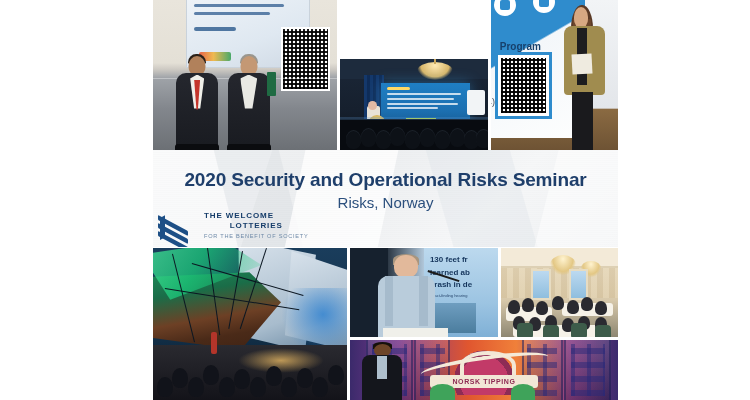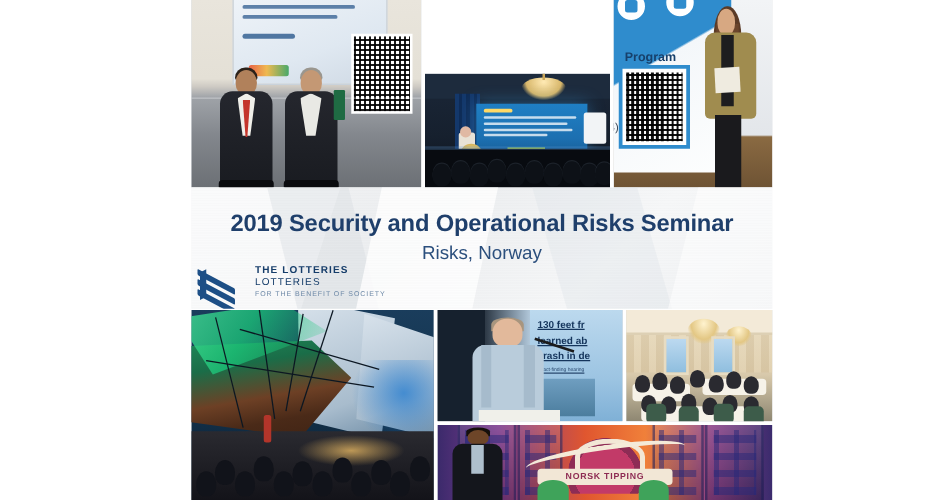--- a/index.html
+++ b/index.html
@@ -154,21 +154,21 @@
   .ship-warm{position:absolute;left:44%;bottom:18%;width:44%;height:16%;
       background:radial-gradient(ellipse,#ffca6a,rgba(255,202,106,0) 70%);opacity:.7;}
   .ship-crowd i{position:absolute;bottom:2%;width:16px;height:20px;border-radius:50% 50% 42% 42%;background:#11131a;}
   .ship-lamp{position:absolute;left:30%;bottom:30%;width:6px;height:22px;background:#b3352a;border-radius:2px;}
 
   
   .spk{position:absolute;inset:0;background:linear-gradient(90deg,#1b2633 0%,#2e3a47 26%,#bcd3e6 52%,#9fc2de 100%);}
   .spk-curtain{position:absolute;left:0;top:0;width:26%;height:100%;background:#16212e;}
   .spk-slide{position:absolute;left:50%;top:0;right:0;bottom:0;
       background:linear-gradient(180deg,#bcd9ee,#9cc4e2 62%,#7fb0d6);}
-  .spk-slide .st{position:absolute;left:8%;color:#15355c;font-weight:700;font-size:8px;white-space:nowrap;text-decoration:underline;}
+  .spk-slide .st{position:absolute;left:8%;color:#15355c;font-weight:700;font-size:8px;white-space:nowrap;}
   .spk-slide .s1{top:8%;}
   .spk-slide .s2{top:22%;}
   .spk-slide .s3{top:36%;}
   .spk-slide .s4{top:50%;font-size:4px;font-weight:400;color:#2b4a70;}
   .spk-slide .img{position:absolute;left:10%;top:62%;width:60%;height:34%;
       background:linear-gradient(180deg,#6f9ec0,#4b7d9e);}
   .spk-man{position:absolute;left:18%;bottom:0;width:40%;height:92%;}
   .spk-man .h{position:absolute;left:30%;top:0;width:40%;height:28%;border-radius:48% 48% 44% 44%;background:#e2b99b;}
   .spk-man .hair{position:absolute;left:28%;top:-2%;width:44%;height:14%;border-radius:50% 50% 0 0;background:#a8957e;}
   .spk-man .sh{position:absolute;left:2%;top:26%;width:96%;height:74%;background:#b9ccdb;border-radius:10px 10px 0 0;}
@@ -248,21 +248,21 @@
   .el-mark{position:absolute;left:0;top:2px;width:40px;height:32px;}
   .el-mark i{position:absolute;left:0;height:5px;background:#1d4f86;border-radius:1px;
       transform-origin:left center;}
   .el-mark i:nth-child(1){top:4px;width:30px;transform:skewY(28deg);}
   .el-mark i:nth-child(2){top:12px;width:30px;transform:skewY(28deg);}
   .el-mark i:nth-child(3){top:20px;width:30px;transform:skewY(28deg);}
   .el-mark b{position:absolute;left:2px;top:7px;width:5px;height:22px;background:#1d4f86;
       transform:skewY(-28deg);transform-origin:left center;display:block;}
   .el-text{position:absolute;left:46px;top:2px;}
   .el-t1{color:#163d6a;font-size:8px;font-weight:700;letter-spacing:.9px;line-height:10px;}
-  .el-t2{color:#163d6a;font-size:8px;font-weight:400;letter-spacing:.9px;line-height:10px;}
+  .el-t2{color:#163d6a;font-size:8px;font-weight:700;letter-spacing:.9px;line-height:10px;text-align:center;}
   .el-t3{color:#6f8aa8;font-size:5.6px;font-weight:400;letter-spacing:.75px;line-height:10px;}
 
   
   .wla-logo{position:absolute;right:10px;top:55px;width:96px;height:42px;}
   .wla-dots{position:absolute;left:0;right:0;top:0;height:10px;}
   .wla-dots i{position:absolute;border-radius:50%;background:#b99a4e;}
   .wla-word{position:absolute;left:0;right:0;top:8px;text-align:center;
       color:#1f3f8f;font-size:24px;font-weight:700;letter-spacing:-.6px;line-height:26px;}
   .wla-sub{position:absolute;left:0;right:0;top:34px;text-align:center;
       color:#5d6472;font-size:3.8px;font-weight:700;letter-spacing:.5px;}
@@ -366,32 +366,32 @@
     </div>
 
     <div class="band">
       <div class="band-shape" id="bs1"></div>
       <div class="band-shape" id="bs2"></div>
       <div class="band-shape" id="bs3"></div>
       <div class="band-shape" id="bs4"></div>
       <div class="band-shape" id="bs5"></div>
       <div class="band-noise"></div>
 
-      <div class="title">2019 Security and Operational Risks Seminar</div>
+      <div class="title">2020 Security and Operational Risks Seminar</div>
       <div class="subtitle">Risks, Norway</div>
 
       <div class="el-logo">
         <div class="el-mark">
           <i></i>
             <i></i>
             <i></i>
             <b></b>
         </div>
         <div class="el-text">
-          <div class="el-t1">THE LOTTERIES</div>
+          <div class="el-t1">THE WELCOME</div>
           <div class="el-t2">LOTTERIES</div>
           <div class="el-t3">FOR THE BENEFIT OF SOCIETY</div>
         </div>
       </div>
 
     </div>
 
     <div class="tile" id="b-ship">
       <div class="px">
         <div class="ship"></div>

